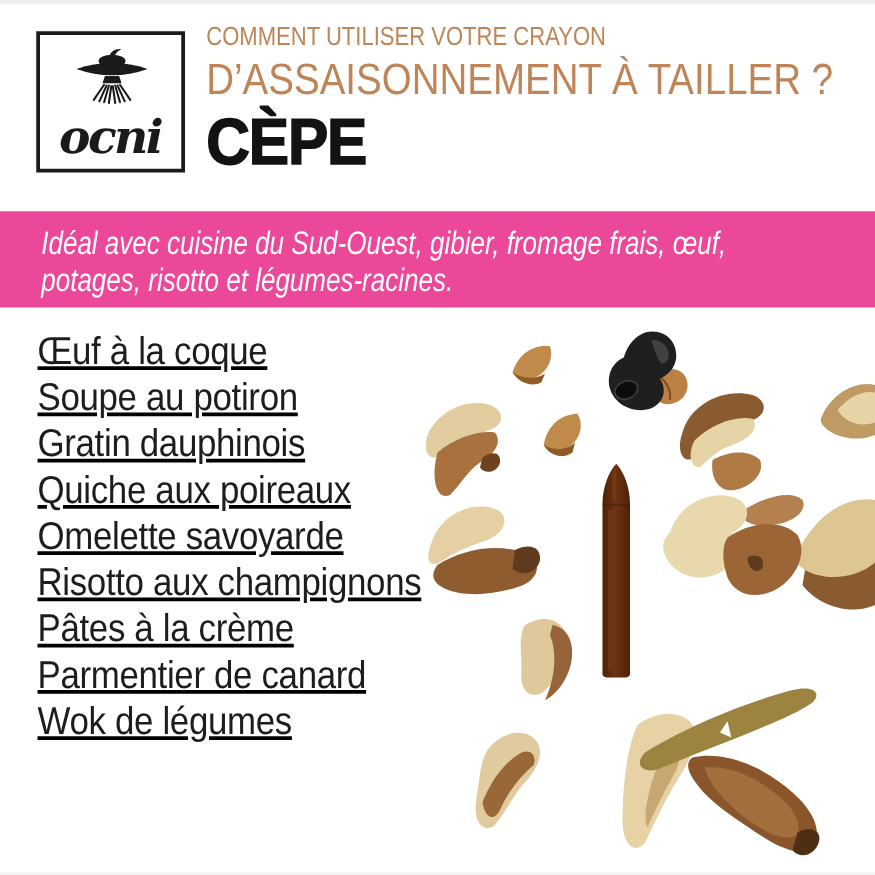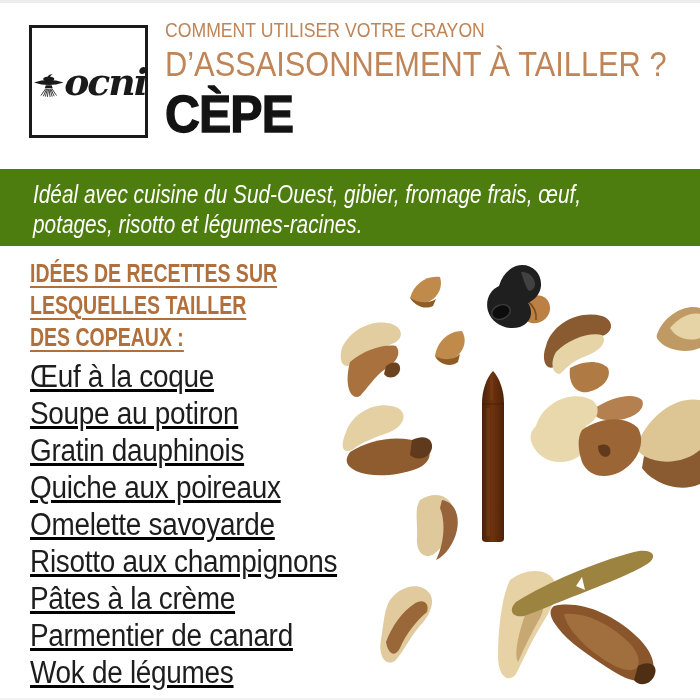--- a/index.html
+++ b/index.html
@@ -9,21 +9,21 @@
   }
   
   .edge-line{position:absolute;left:0;width:700px;height:3px;background:#ededed;}
   .edge-top{top:0;}
   .edge-bottom{bottom:0;height:2px;background:#f3f3f3;}
 
   
   .logo-box{
     position:absolute;left:29px;top:25px;width:113px;height:107px;
     border:3px solid #1a1a1a;background:#ffffff;
-    display:flex;flex-direction:row;align-items:center;justify-content:flex-start;
+    display:flex;flex-direction:column;align-items:center;justify-content:flex-start;
   }
   .logo-icon{margin-top:10px;width:64px;height:52px;}
   .logo-word{
     font-family:"DejaVu Serif",serif;font-style:italic;font-weight:bold;
     font-size:37px;line-height:38px;color:#1a1a1a;letter-spacing:-2px;
     transform:scaleX(1.02);
   }
 
   
   .header-text{position:absolute;left:165px;top:16px;white-space:nowrap;}
@@ -37,21 +37,21 @@
   }
   .question-inner{display:inline-block;transform:scaleX(.88);transform-origin:left top;}
   .flavor{
     display:block;font-size:52px;font-weight:700;color:#131313;line-height:58px;
     -webkit-text-stroke:1.3px #131313;letter-spacing:-1px;
   }
   .flavor-inner{display:inline-block;transform:scaleX(.93);transform-origin:left top;}
 
   
   .banner{
-    position:absolute;left:0;top:169px;width:700px;height:77px;background:#4d7c0f;
+    position:absolute;left:0;top:169px;width:700px;height:77px;background:#ec4899;
     box-sizing:border-box;padding:10px 0 0 33px;
   }
   .banner-line{
     display:block;white-space:nowrap;color:#ffffff;font-style:italic;
     font-size:26px;line-height:30px;transform:scaleX(.8);transform-origin:left top;
   }
 
   
   .recipes{position:absolute;left:30px;top:257px;}
   .recipes-heading{margin:0;padding:0;}
@@ -109,25 +109,20 @@
     <span class="question"><span class="question-inner">D’ASSAISONNEMENT À TAILLER ?</span></span>
     <span class="flavor"><span class="flavor-inner">CÈPE</span></span>
   </div>
 
   <div class="banner">
     <span class="banner-line">Idéal avec cuisine du Sud-Ouest, gibier, fromage frais, œuf,</span>
     <span class="banner-line">potages, risotto et légumes-racines.</span>
   </div>
 
   <div class="recipes">
-    <div class="recipes-heading">
-      <span class="recipes-heading-line"><span>IDÉES DE RECETTES SUR</span></span>
-      <span class="recipes-heading-line"><span>LESQUELLES TAILLER</span></span>
-      <span class="recipes-heading-line"><span>DES COPEAUX :</span></span>
-    </div>
     <ul class="recipes-list">
         <li>Œuf à la coque</li>
         <li>Soupe au potiron</li>
         <li>Gratin dauphinois</li>
         <li>Quiche aux poireaux</li>
         <li>Omelette savoyarde</li>
         <li>Risotto aux champignons</li>
         <li>Pâtes à la crème</li>
         <li>Parmentier de canard</li>
         <li>Wok de légumes</li>

